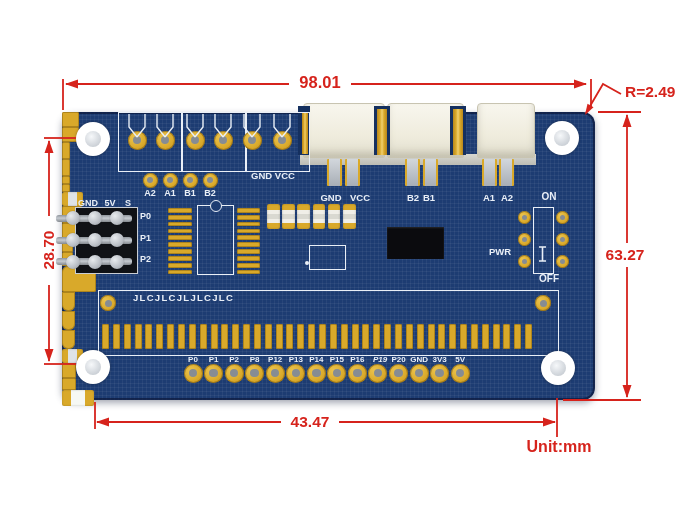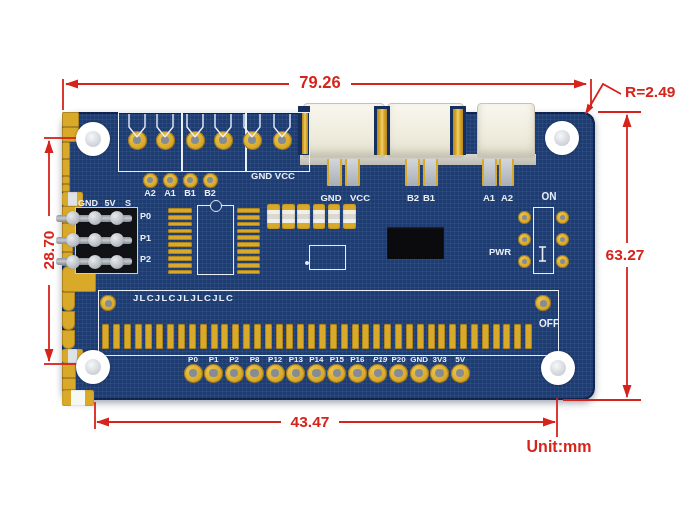--- a/index.html
+++ b/index.html
@@ -115,21 +115,21 @@
     <div class="gold" style="left:346px;top:146px;width:13px;height:19px;border-radius:0 0 6px 6px;"></div>
     <div class="gold" style="left:363px;top:146px;width:13px;height:19px;border-radius:0 0 6px 6px;"></div>
     <div class="cap" style="left:386px;top:99px;width:21px;height:14px;"></div>
     <div class="gold" style="left:391px;top:122px;width:14px;height:15px;"></div>
     <div class="gold" style="left:391px;top:146px;width:14px;height:12px;"></div>
 
     <div class="led" style="left:424px;top:112px;width:32px;height:16px;"></div>
     <span class="sk" style="left:410px;top:135px;width:56px;font-size:9.5px;">PWR</span>
     <span class="sk" style="left:467px;top:80px;width:40px;font-size:10px;">ON</span>
     <div class="outline" style="left:471px;top:95px;width:19px;height:65px;"></div>
-    <span class="sk" style="left:467px;top:162px;width:40px;font-size:10px;margin-top:45px;">OFF</span>
+    <span class="sk" style="left:467px;top:162px;width:40px;font-size:10px;">OFF</span>
 
     <div class="outline" style="left:36px;top:178px;width:459px;height:64px;"></div>
     <span class="sk" style="left:71px;top:181px;width:130px;text-align:left;font-size:9.5px;letter-spacing:1.3px;">JLCJLCJLJLCJLC</span>
 
     <div class="hole" style="left:14px;top:10px;">
         <div class="hole-in"></div>
       </div>
     <div class="hole" style="left:483px;top:9px;">
         <div class="hole-in"></div>
       </div>
@@ -372,19 +372,19 @@
     </g>
   <path d="M129,114 V127 L137,137 M145,114 V127 L137,137" class="ug"></path>
       <path d="M157,114 V127 L165,137 M173,114 V127 L165,137" class="ug"></path>
       <path d="M187,114 V127 L195,137 M203,114 V127 L195,137" class="ug"></path>
       <path d="M215,114 V127 L223,137 M231,114 V127 L223,137" class="ug"></path>
       <path d="M244,114 V127 L252,137 M260,114 V127 L252,137" class="ug"></path>
       <path d="M274,114 V127 L282,137 M290,114 V127 L282,137" class="ug"></path>
       <path d="M539,247 H546 M542.5,247 V261 M539,261 H546" class="im"></path>
     </svg>
 
-  <div class="dim" style="left:288px;top:74px;width:64px;font-size:16.5px;">79.26</div>
+  <div class="dim" style="left:288px;top:74px;width:64px;font-size:16.5px;">98.01</div>
   <div class="dim" style="left:625px;top:84px;width:72px;font-size:15.5px;text-align:left;">R=2.49</div>
   <div class="dim" style="left:597px;top:247px;width:56px;font-size:15.5px;">63.27</div>
   <div class="dim" style="left:21px;top:242px;width:56px;height:16px;font-size:15.5px;transform:rotate(-90deg);">28.70</div>
   <div class="dim" style="left:281px;top:413.5px;width:58px;font-size:15.5px;">43.47</div>
   <div class="dim" style="left:517px;top:439px;width:84px;font-size:16px;">Unit:mm</div>
 </div>
 
 </body></html>

